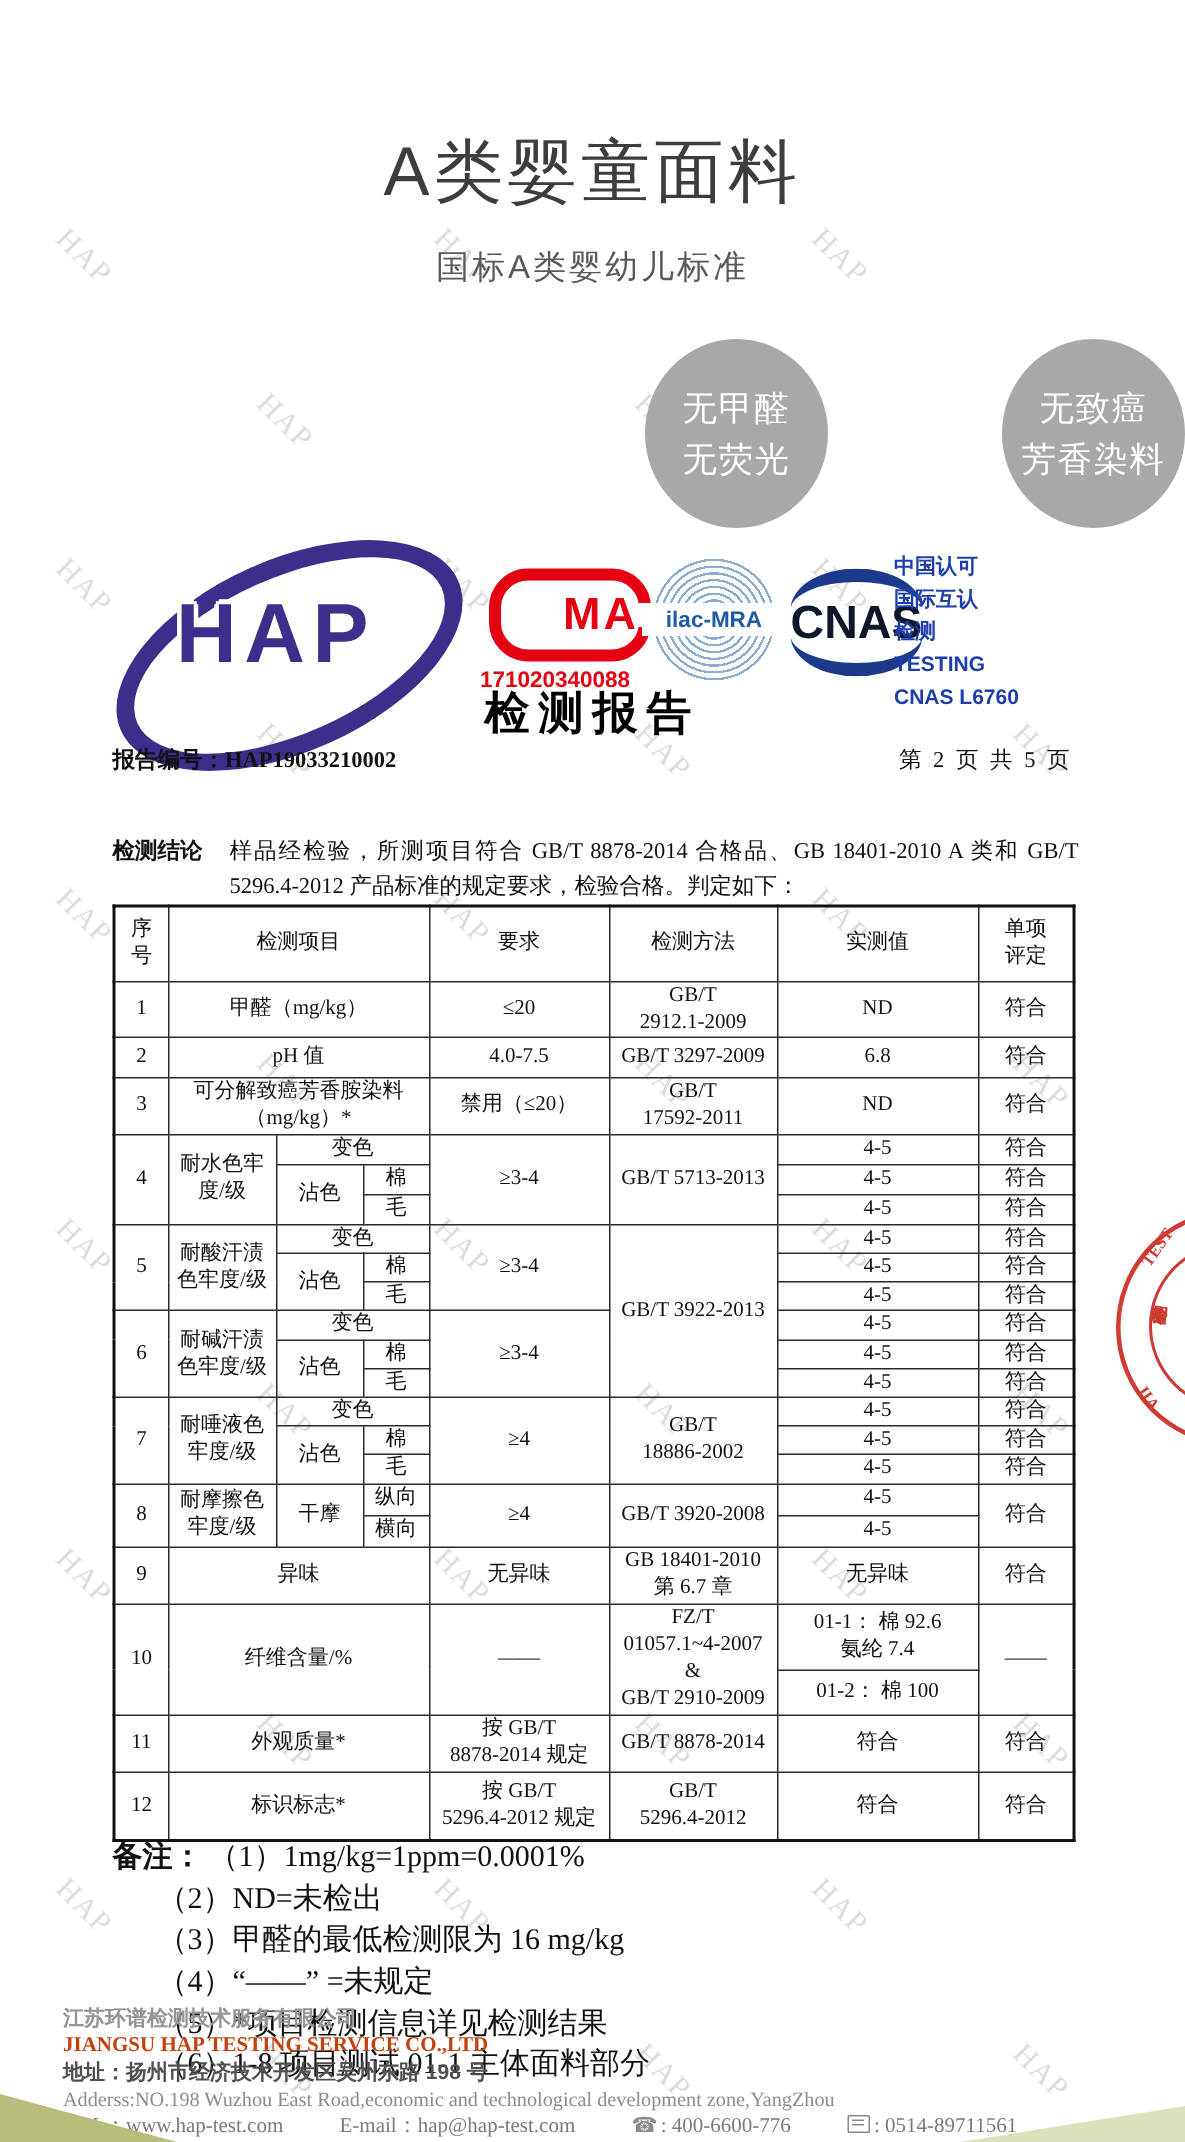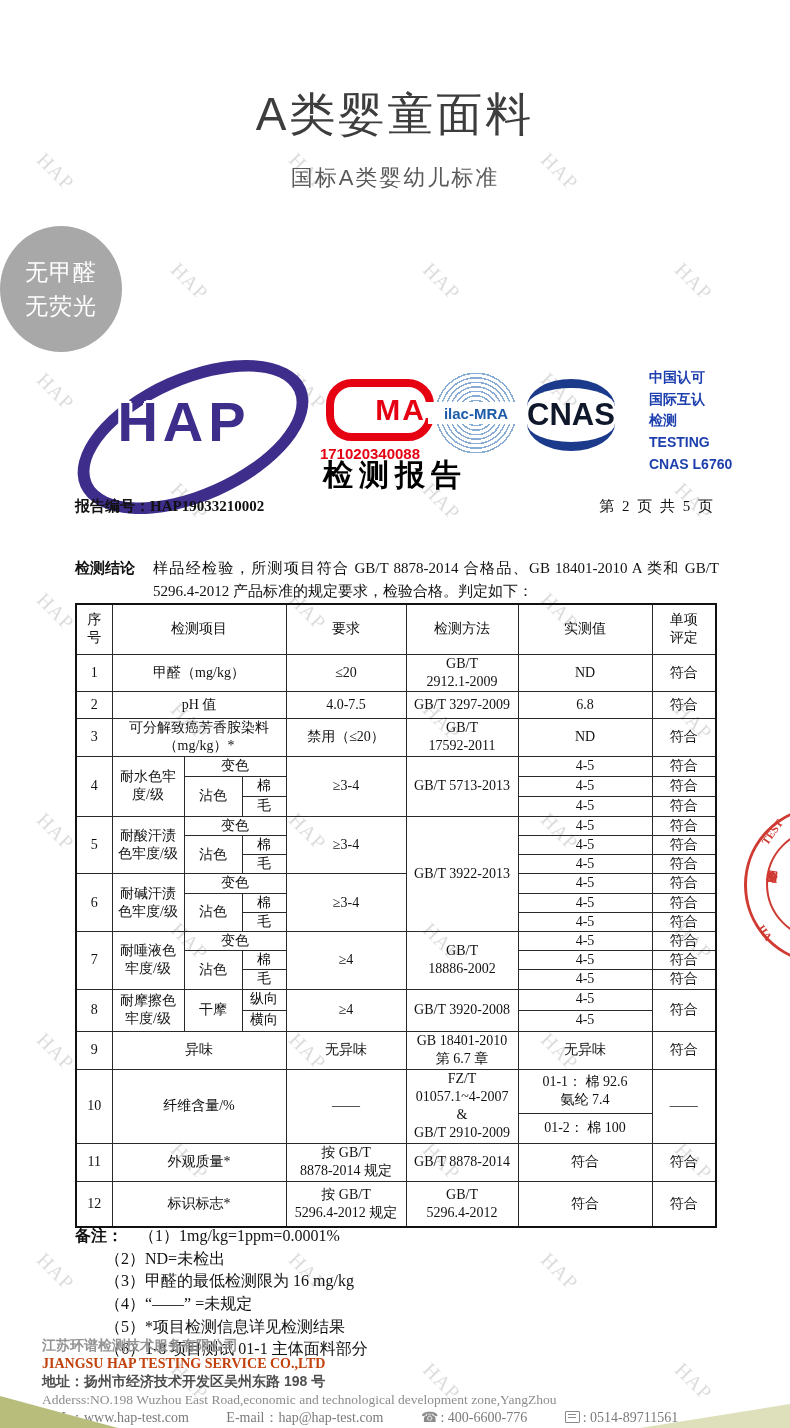--- a/index.html
+++ b/index.html
@@ -10,21 +10,21 @@
   #watermark-layer{position:absolute;inset:0;pointer-events:none}
   .wm{position:absolute;font-family:"Liberation Serif",serif;font-size:20px;color:#dcdcdc;
       transform:rotate(45deg);letter-spacing:1px;font-weight:400}
 
   
   .banner{position:absolute;top:0;left:0;width:790px;text-align:center}
   .title{margin:84px 0 0;font-family:"Liberation Sans","DejaVu Sans",sans-serif;
          font-size:46px;font-weight:400;color:#3d3d3d;letter-spacing:3px}
   .subtitle{margin:17px 0 0;font-family:"Liberation Sans",sans-serif;font-size:22px;
             color:#595959;letter-spacing:2px}
-  .badges{margin-top:33px;display:flex;justify-content:space-between;gap:116px}
+  .badges{margin-top:33px;display:flex;justify-content:flex-end;gap:116px}
   .badge{width:122px;height:126px;border-radius:50%;background:#a8a8a8;color:#fff;
          display:flex;flex-direction:column;align-items:center;justify-content:center;
          font-family:"Liberation Sans",sans-serif;font-size:23px;line-height:1.5;letter-spacing:1px}
 
   
   .logos{position:absolute;top:365px;left:0;width:790px;height:140px}
   .hap{position:absolute;left:60px;top:0;width:248px;height:122px}
   .hap-ellipse{position:absolute;left:10px;top:8px;width:222px;height:104px;
                border:12px solid #3e2d8a;border-radius:50%;transform:rotate(-24deg)}
   .hap-text{position:absolute;left:0;top:24px;width:100%;text-align:center;
@@ -42,41 +42,41 @@
   .ilac-band{position:absolute;left:-6px;top:31px;width:96px;height:22px;background:#fff}
   .ilac-text{position:absolute;left:-8px;top:34px;width:100px;text-align:center;
              font-family:"Liberation Sans",sans-serif;font-weight:700;font-size:15px;color:#1c5cab}
   .cnas{position:absolute;left:522px;top:16px;width:98px;height:68px}
   .cnas-arc-top{position:absolute;left:5px;top:-2px;width:88px;height:46px;
                 border-top:9px solid #1b3a8c;border-radius:50%}
   .cnas-arc-bottom{position:absolute;left:5px;bottom:-2px;width:88px;height:46px;
                    border-bottom:9px solid #1b3a8c;border-radius:50%}
   .cnas-text{position:absolute;top:16px;width:100%;text-align:center;
              font-family:"Liberation Sans",sans-serif;font-weight:700;font-size:31px;color:#0f172a}
-  .accred{position:absolute;left:649px;top:2px;font-family:"Liberation Sans",sans-serif;
+  .accred{position:absolute;left:596px;top:2px;font-family:"Liberation Sans",sans-serif;
           font-weight:700;font-size:14px;color:#1d3fae;line-height:1.55;text-align:left}
 
   .doc-title{position:absolute;top:455px;left:0;width:790px;text-align:center;
              font-size:30px;font-weight:700;letter-spacing:6px;color:#000}
 
   .meta{position:absolute;top:497px;left:75px;width:640px;display:flex;
         justify-content:space-between;font-size:15px}
   .meta-left{font-weight:700}
   .meta-right{letter-spacing:2px}
 
   .conclusion{position:absolute;top:557px;left:75px;width:644px;font-size:15px;line-height:1.5}
   .conclusion-label{float:left;width:66px;font-weight:700}
   .conclusion-text{margin-left:78px;text-align:justify}
 
   table.result{position:absolute;top:603px;left:75px;width:640px;border-collapse:collapse;
                table-layout:fixed;font-size:14px;text-align:center;border:2px solid #111}
   table.result th,table.result td{border:1px solid #2a2a2a;padding:0 2px;font-weight:400;
                white-space:pre-line;line-height:1.3;vertical-align:middle;overflow:hidden}
 
-  .notes{position:absolute;top:1226px;left:75px;font-size:16px;line-height:1.26}
+  .notes{position:absolute;top:1226px;left:75px;font-size:20px;line-height:1.26}
   .notes-label{float:left;width:64px;font-weight:700}
   .notes-items{margin-left:30px}
   .notes-items div{margin-bottom:2.5px}
 
   .footer{position:absolute;top:1337px;left:42px;width:730px;font-size:13.5px;line-height:1.28}
   .f1{font-family:"Liberation Sans",sans-serif;font-weight:700;color:#949494;font-size:14px}
   .f2{font-weight:700;color:#c2410c;font-size:14px}
   .f3{font-family:"Liberation Sans",sans-serif;font-weight:700;color:#4f4f4f;font-size:14px}
   .f4{color:#8c8c8c;font-size:13.5px}
   .f5{color:#7a7a7a;font-size:14px;margin-top:1px}
@@ -147,20 +147,24 @@
     </div>
 
   <header class="banner">
     <h1 class="title">A类婴童面料</h1>
     <p class="subtitle">国标A类婴幼儿标准</p>
     <div class="badges">
       <div class="badge">
         <span>无甲醛</span>
         <span>无荧光</span>
       </div>
+      <div class="badge">
+        <span>无致癌</span>
+        <span>芳香染料</span>
+      </div>
     </div>
   </header>
 
   <section class="logos">
     <div class="hap">
       <div class="hap-ellipse"></div>
       <div class="hap-text">HAP</div>
     </div>
     <div class="cma">
       <span class="cma-gap"></span>

